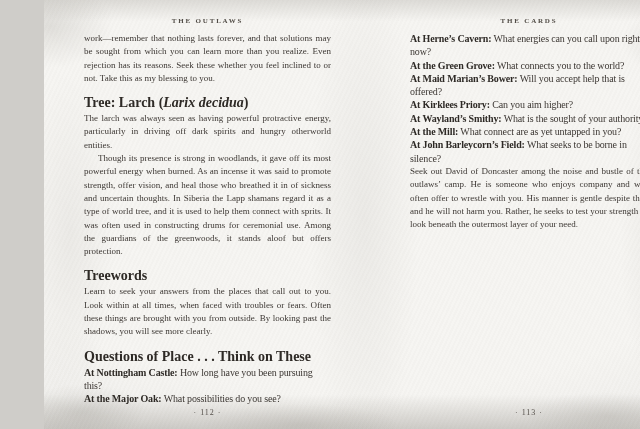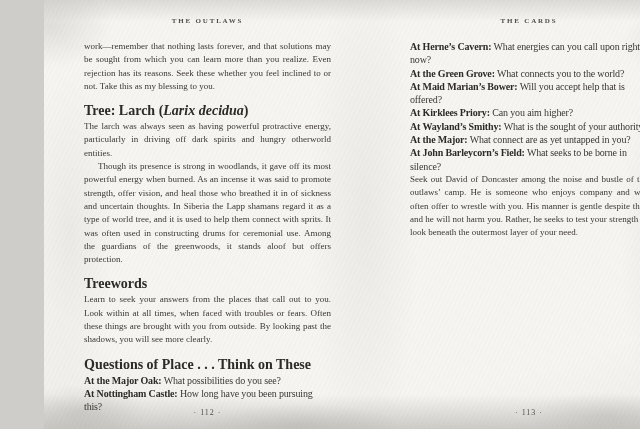--- a/index.html
+++ b/index.html
@@ -46,21 +46,21 @@
   }
 
   .page {
     position: absolute;
     top: 0;
     height: 100%;
   }
   .page-left  { left: 40px;  width: 247px; }
   .page-right { left: 366px; width: 238px; }
 
-  .content { padding-top: 40px; }
+  .content { padding-top: 32px; }
 
   p.body {
     font-size: 9px;
     line-height: 13.3px;
     text-align: justify;
     color: #3c3733;
   }
   p.body.indent { text-indent: 14px; }
 
   h3.heading {
@@ -105,37 +105,37 @@
       <h3 class="heading"><span>Tree: Larch (</span><span class="species">Larix decidua</span><span>)</span></h3>
 
       <p class="body">The larch was always seen as having powerful protractive energy, particularly in driving off dark spirits and hungry otherworld entities.</p>
       <p class="body indent">Though its presence is strong in woodlands, it gave off its most powerful energy when burned. As an incense it was said to promote strength, offer vision, and heal those who breathed it in of sickness and uncertain thoughts. In Siberia the Lapp shamans regard it as a type of world tree, and it is used to help them connect with sprits. It was often used in constructing drums for ceremonial use. Among the guardians of the greenwoods, it stands aloof but offers protection.</p>
 
       <h3 class="heading">Treewords</h3>
       <p class="body">Learn to seek your answers from the places that call out to you. Look within at all times, when faced with troubles or fears. Often these things are brought with you from outside. By looking past the shadows, you will see more clearly.</p>
 
       <h3 class="heading">Questions of Place . . . Think on These</h3>
 
+      <p class="q-line"><b>At Nottingham Castle:</b> <span>How long have you been pursuing this?</span></p>
       <p class="q-line"><b>At the Major Oak:</b> <span>What possibilities do you see?</span></p>
-      <p class="q-line"><b>At Nottingham Castle:</b> <span>How long have you been pursuing this?</span></p>
     </div>
 
     <div class="page-number">· 112 ·</div>
   </div>
 
   <div class="page page-right">
     <div class="running-head">THE CARDS</div>
 
     <div class="content">
       <p class="q-line"><b>At Herne’s Cavern:</b> <span>What energies can you call upon right now?</span></p>
       <p class="q-line"><b>At the Green Grove:</b> <span>What connects you to the world?</span></p>
       <p class="q-line"><b>At Maid Marian’s Bower:</b> <span>Will you accept help that is offered?</span></p>
       <p class="q-line"><b>At Kirklees Priory:</b> <span>Can you aim higher?</span></p>
       <p class="q-line"><b>At Wayland’s Smithy:</b> <span>What is the sought of your authority?</span></p>
-      <p class="q-line"><b>At the Major:</b> <span>What connect are as yet untapped in you?</span></p>
+      <p class="q-line"><b>At the Mill:</b> <span>What connect are as yet untapped in you?</span></p>
       <p class="q-line"><b>At John Barleycorn’s Field:</b> <span>What seeks to be borne in silence?</span></p>
 
       <p class="body">Seek out David of Doncaster among the noise and bustle of the outlaws’ camp. He is someone who enjoys company and will often offer to wrestle with you. His manner is gentle despite this, and he will not harm you. Rather, he seeks to test your strength or look beneath the outermost layer of your need.</p>
     </div>
 
     <div class="page-number">· 113 ·</div>
   </div>
 
 </div>
 

